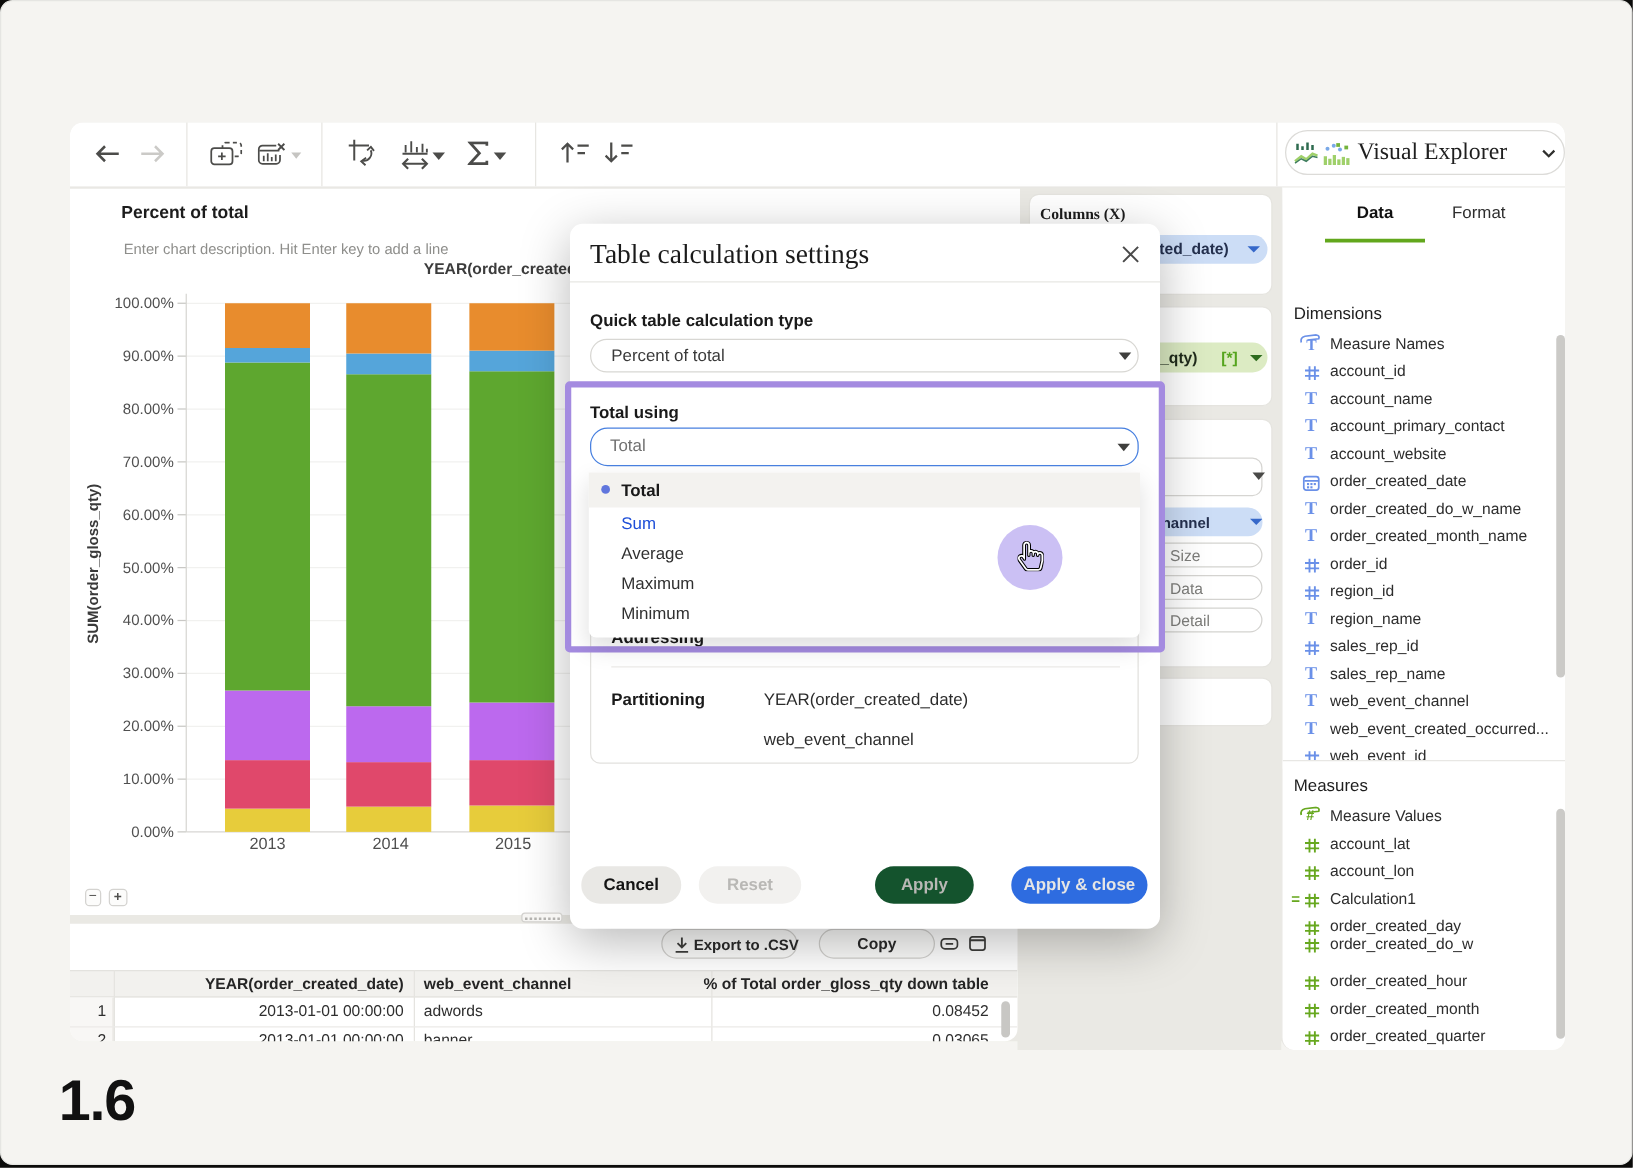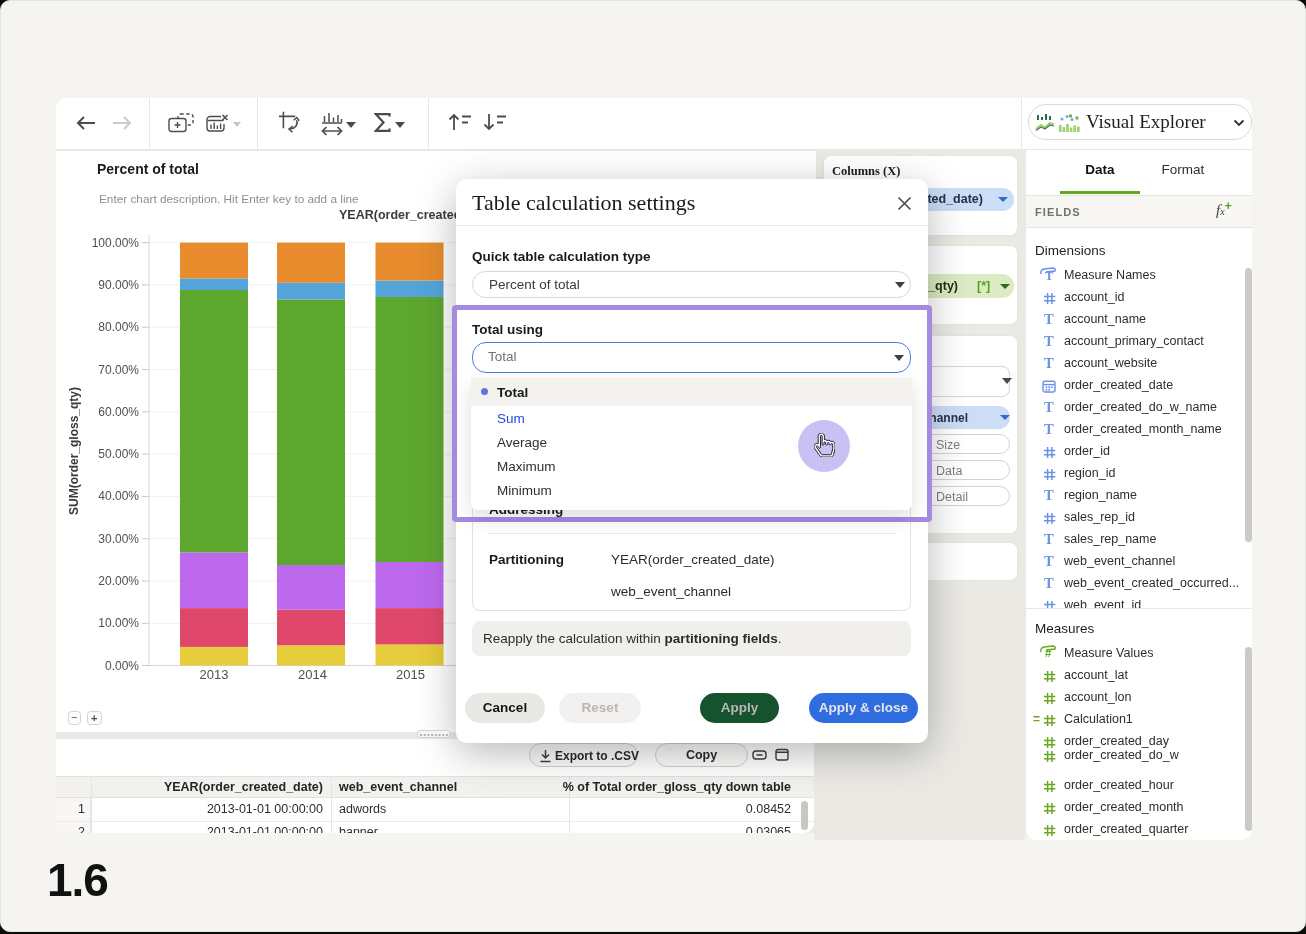--- a/index.html
+++ b/index.html
@@ -232,24 +232,20 @@
     </div>
     <div class="abs" style="left:8px; top:150px; width:178px; height:20px; border:1px solid #d4d3d0; border-radius:10px;">
       <div class="abs" style="left:103px; top:2.5px; font-size:12.5px; color:#7e7e7b;">Detail</div>
     </div>
   </div>
   <div class="card" style="left:822px; top:541px; width:195px; height:39px;"></div>
   <div id="sidebar">
   <div class="abs" style="left:40px; top:12px; width:68px; text-align:center; font-size:13.5px; font-weight:bold; color:#111;">Data</div>
   <div class="abs" style="left:123px; top:12px; width:68px; text-align:center; font-size:13.5px; color:#2e2e2e;">Format</div>
   <div class="abs" style="left:34px; top:41px; width:80px; height:3px; background:#62a71c;"></div>
-  <div class="abs" style="left:0; top:45px; width:227px; height:33px; background:#f7f6f3; border-top:1px solid #e6e5e2; border-bottom:1px solid #e6e5e2;">
-    <div class="abs" style="left:9px; top:10px; font-size:11px; font-weight:bold; color:#71716d; letter-spacing:1.1px;">FIELDS</div>
-    <div class="abs" style="left:190px; top:6px; font-family:'Liberation Serif',serif; font-style:italic; font-size:15px; color:#3f3f3d;">f<span style="font-size:10px;">x</span><span style="font-family:'Liberation Sans',sans-serif; font-style:normal; font-size:12px; font-weight:bold; color:#55a41e; position:relative; top:-5px; left:0px;">+</span></div>
-  </div>
   <div class="abs" style="left:9px; top:93px; font-size:13.5px; color:#1d1d1d;">Dimensions</div>
   <div class="fieldrow" style="top:115px;">
         <span style="position:absolute; left:19px; top:4px; font-family:'Liberation Serif',serif; font-weight:bold; font-size:12.5px; color:#6a90e8;">T</span>
         <svg style="position:absolute; left:13px; top:2px;" width="18" height="9" viewBox="0 0 18 9">
           <path d="M2 7 Q1 3 5 2 L14 1 Q17 1.5 16 4 L7 5" fill="none" stroke="#6a90e8" stroke-width="1.4"></path>
         </svg>
         <span class="lbl">Measure Names</span>
       </div>
   <div class="fieldrow" style="top:137px;">
         <svg style="position:absolute; left:17px; top:5px;" width="13" height="13" viewBox="0 0 13 13">
@@ -441,21 +437,20 @@
   <div class="msel" style="top:163px; height:31px; border:1.5px solid #4880e0; line-height:28px; color:#717171;"><span style="margin-left:15px;">Total</span>
     <div class="chev" style="left:421px; top:12px;"></div>
   </div>
   <div class="abs" style="left:16px; top:316px; width:439px; height:116px; border:1px solid #e2e1de; border-radius:8px;">
     <div class="mlabel" style="left:16px; top:6px;">Addressing</div>
     <div class="abs" style="left:16px; top:37px; width:407px; height:1px; background:#eceae7;"></div>
     <div class="mlabel" style="left:16px; top:56px;">Partitioning</div>
     <div class="abs" style="left:138px; top:56px; font-size:13.5px; color:#2c2c2c;">YEAR(order_created_date)</div>
     <div class="abs" style="left:138px; top:88px; font-size:13.5px; color:#2c2c2c;">web_event_channel</div>
   </div>
-  <div class="abs" style="left:16px; top:442px; width:439px; height:35px; background:#f0efec; border-radius:8px; font-size:13.5px; color:#2c2c2c; line-height:35px;"><span style="margin-left:11px;">Reapply the calculation within <b>partitioning fields</b>.</span></div>
   <div class="btn" style="left:9px; width:80px; background:#e9e8e5; color:#141414;">Cancel</div>
   <div class="btn" style="left:103px; width:82px; background:#f2f1ef; color:#b9b8b5;">Reset</div>
   <div class="btn" style="left:244px; width:79px; background:#14532d; color:#b9b8b5;">Apply</div>
   <div class="btn" style="left:353px; width:109px; background:#2e6ce0; color:#e5e5e5;">Apply &amp; close</div>
 </div>
   <div class="abs" style="left:451px; top:304px; width:480px; height:217px; border:5px solid #a48be0; border-radius:4px;"></div>
   <div class="abs" style="left:470px; top:377px; width:441px; height:132px; background:#fff; border-radius:0 0 6px 6px; box-shadow:0 8px 20px rgba(0,0,0,0.13);">
     <div class="abs" style="left:0; top:0; width:441px; height:28px; background:#f3f2ef;"></div>
     <div class="abs" style="left:10px; top:10px; width:7px; height:7px; border-radius:50%; background:#6076dd;"></div>
     <div class="abs" style="left:26px; top:7px; font-size:13.5px; font-weight:bold; color:#191919;">Total</div>

